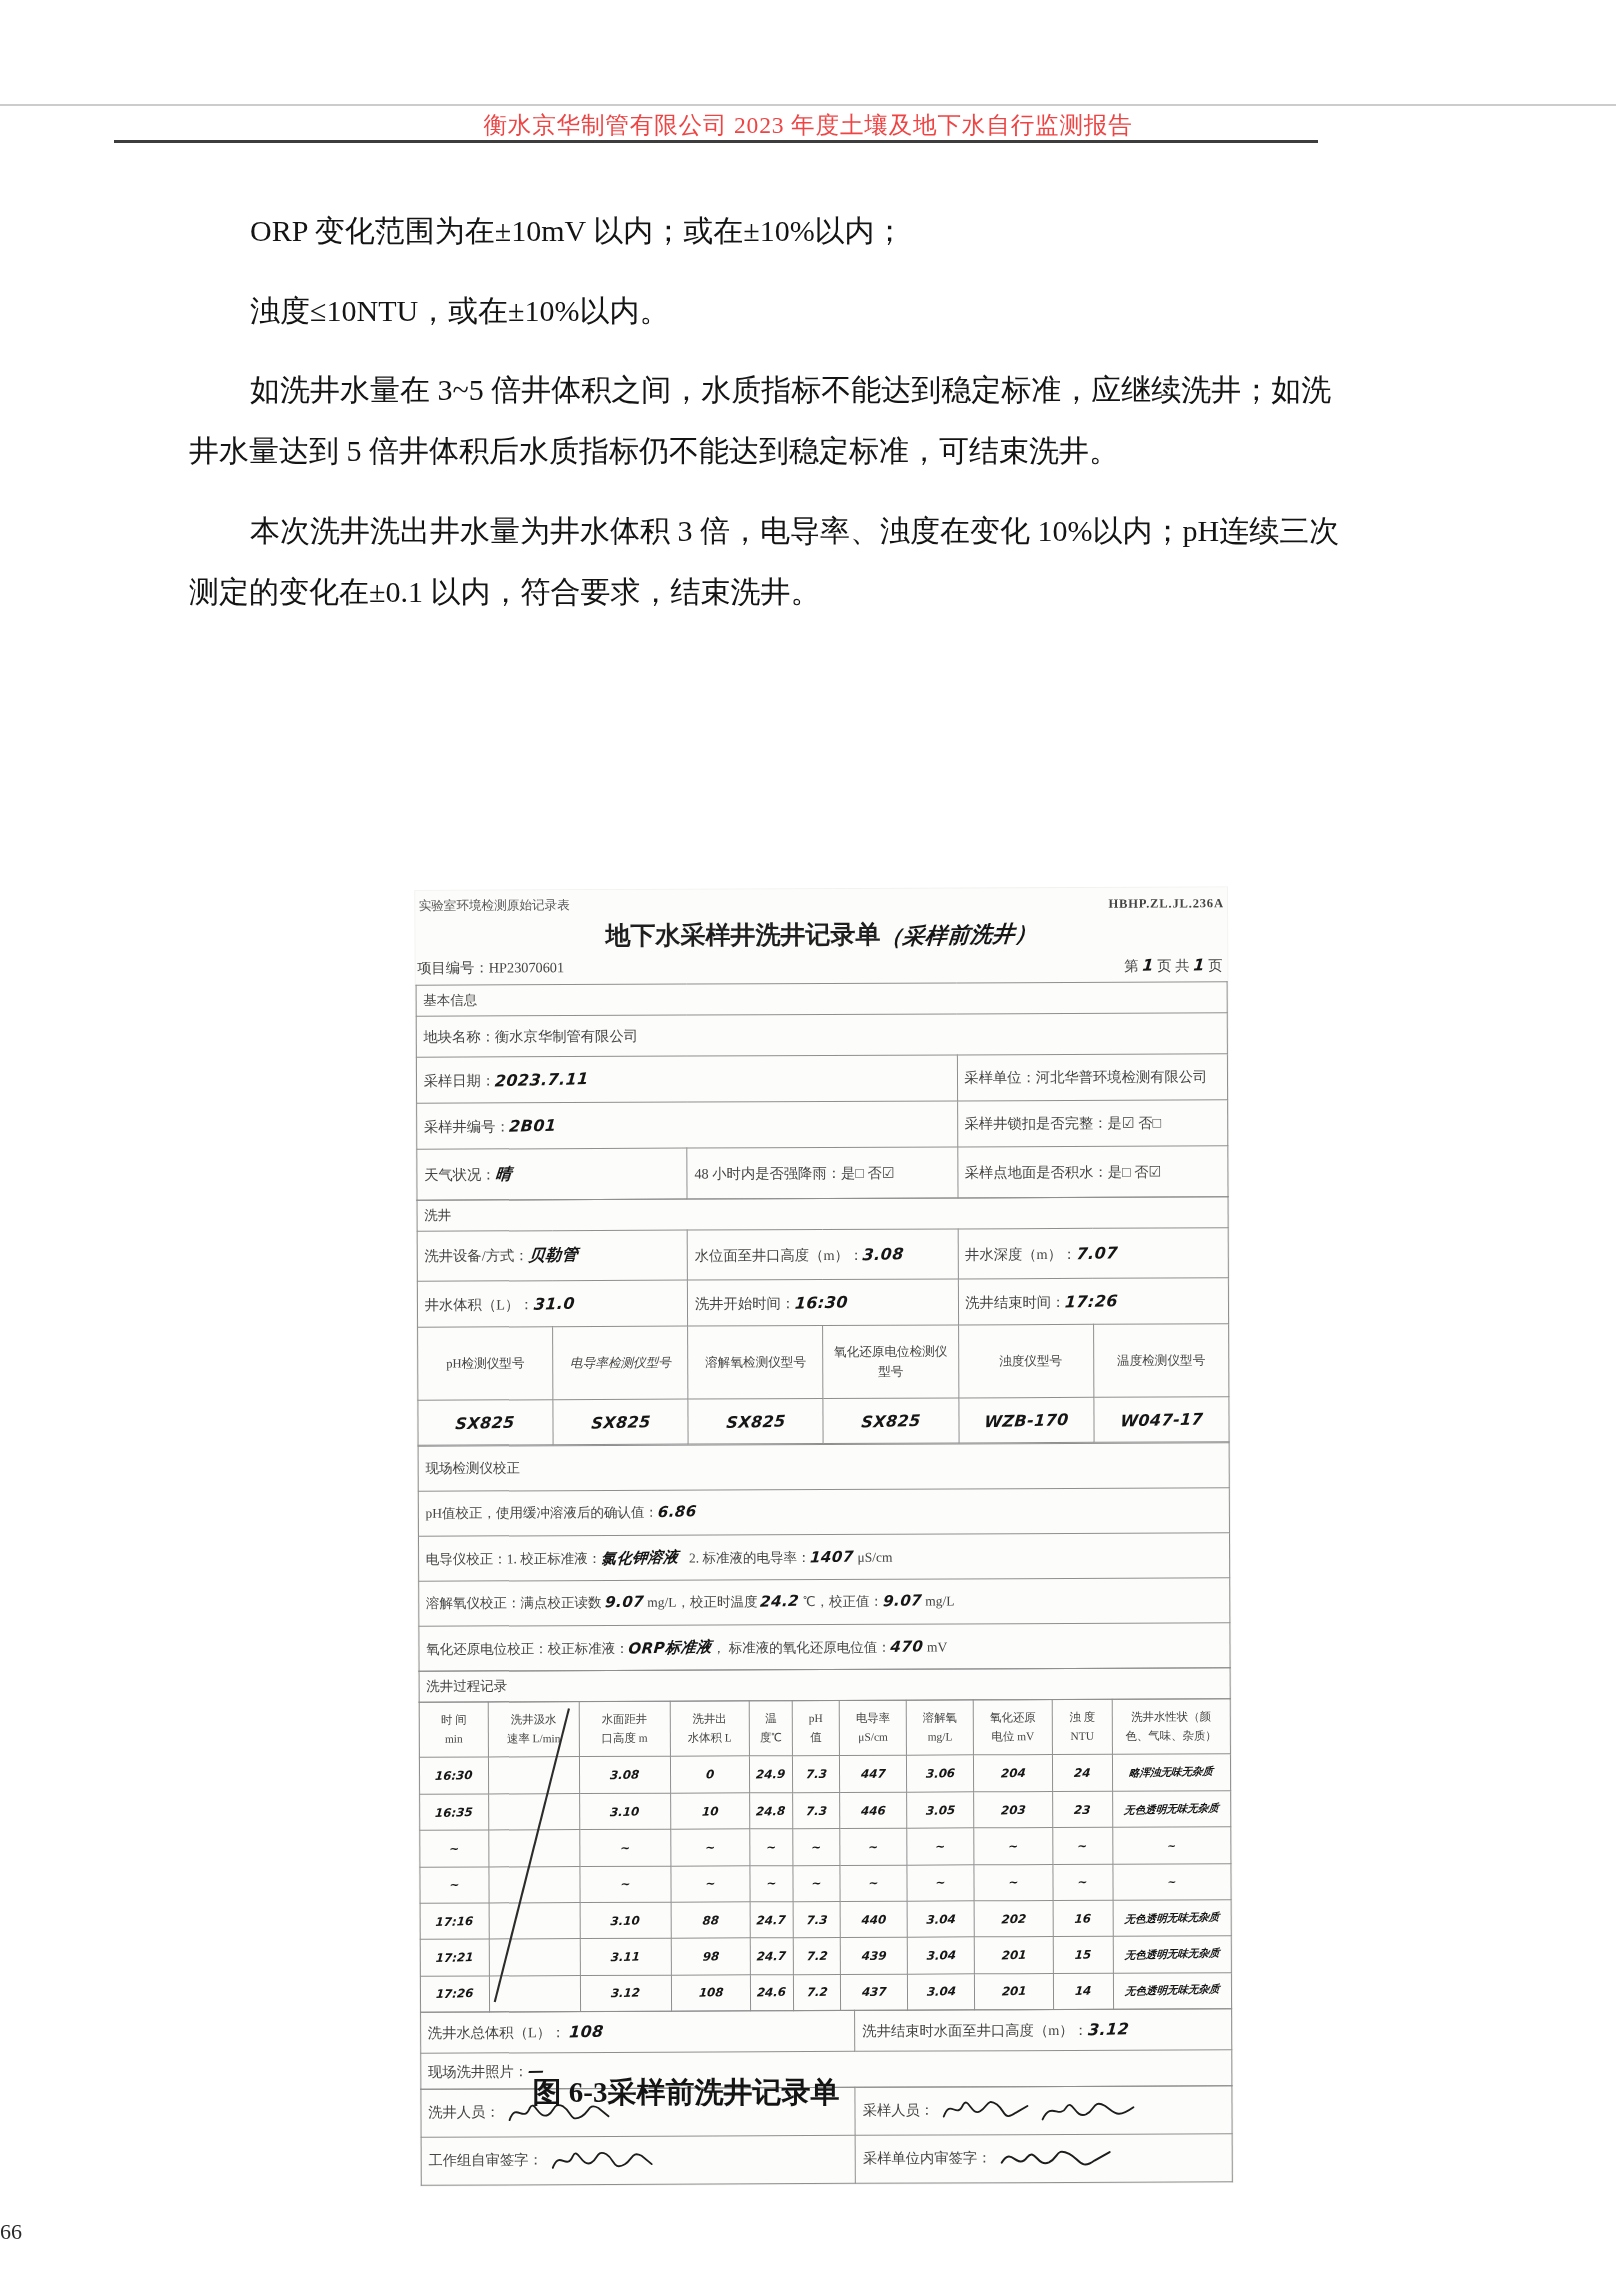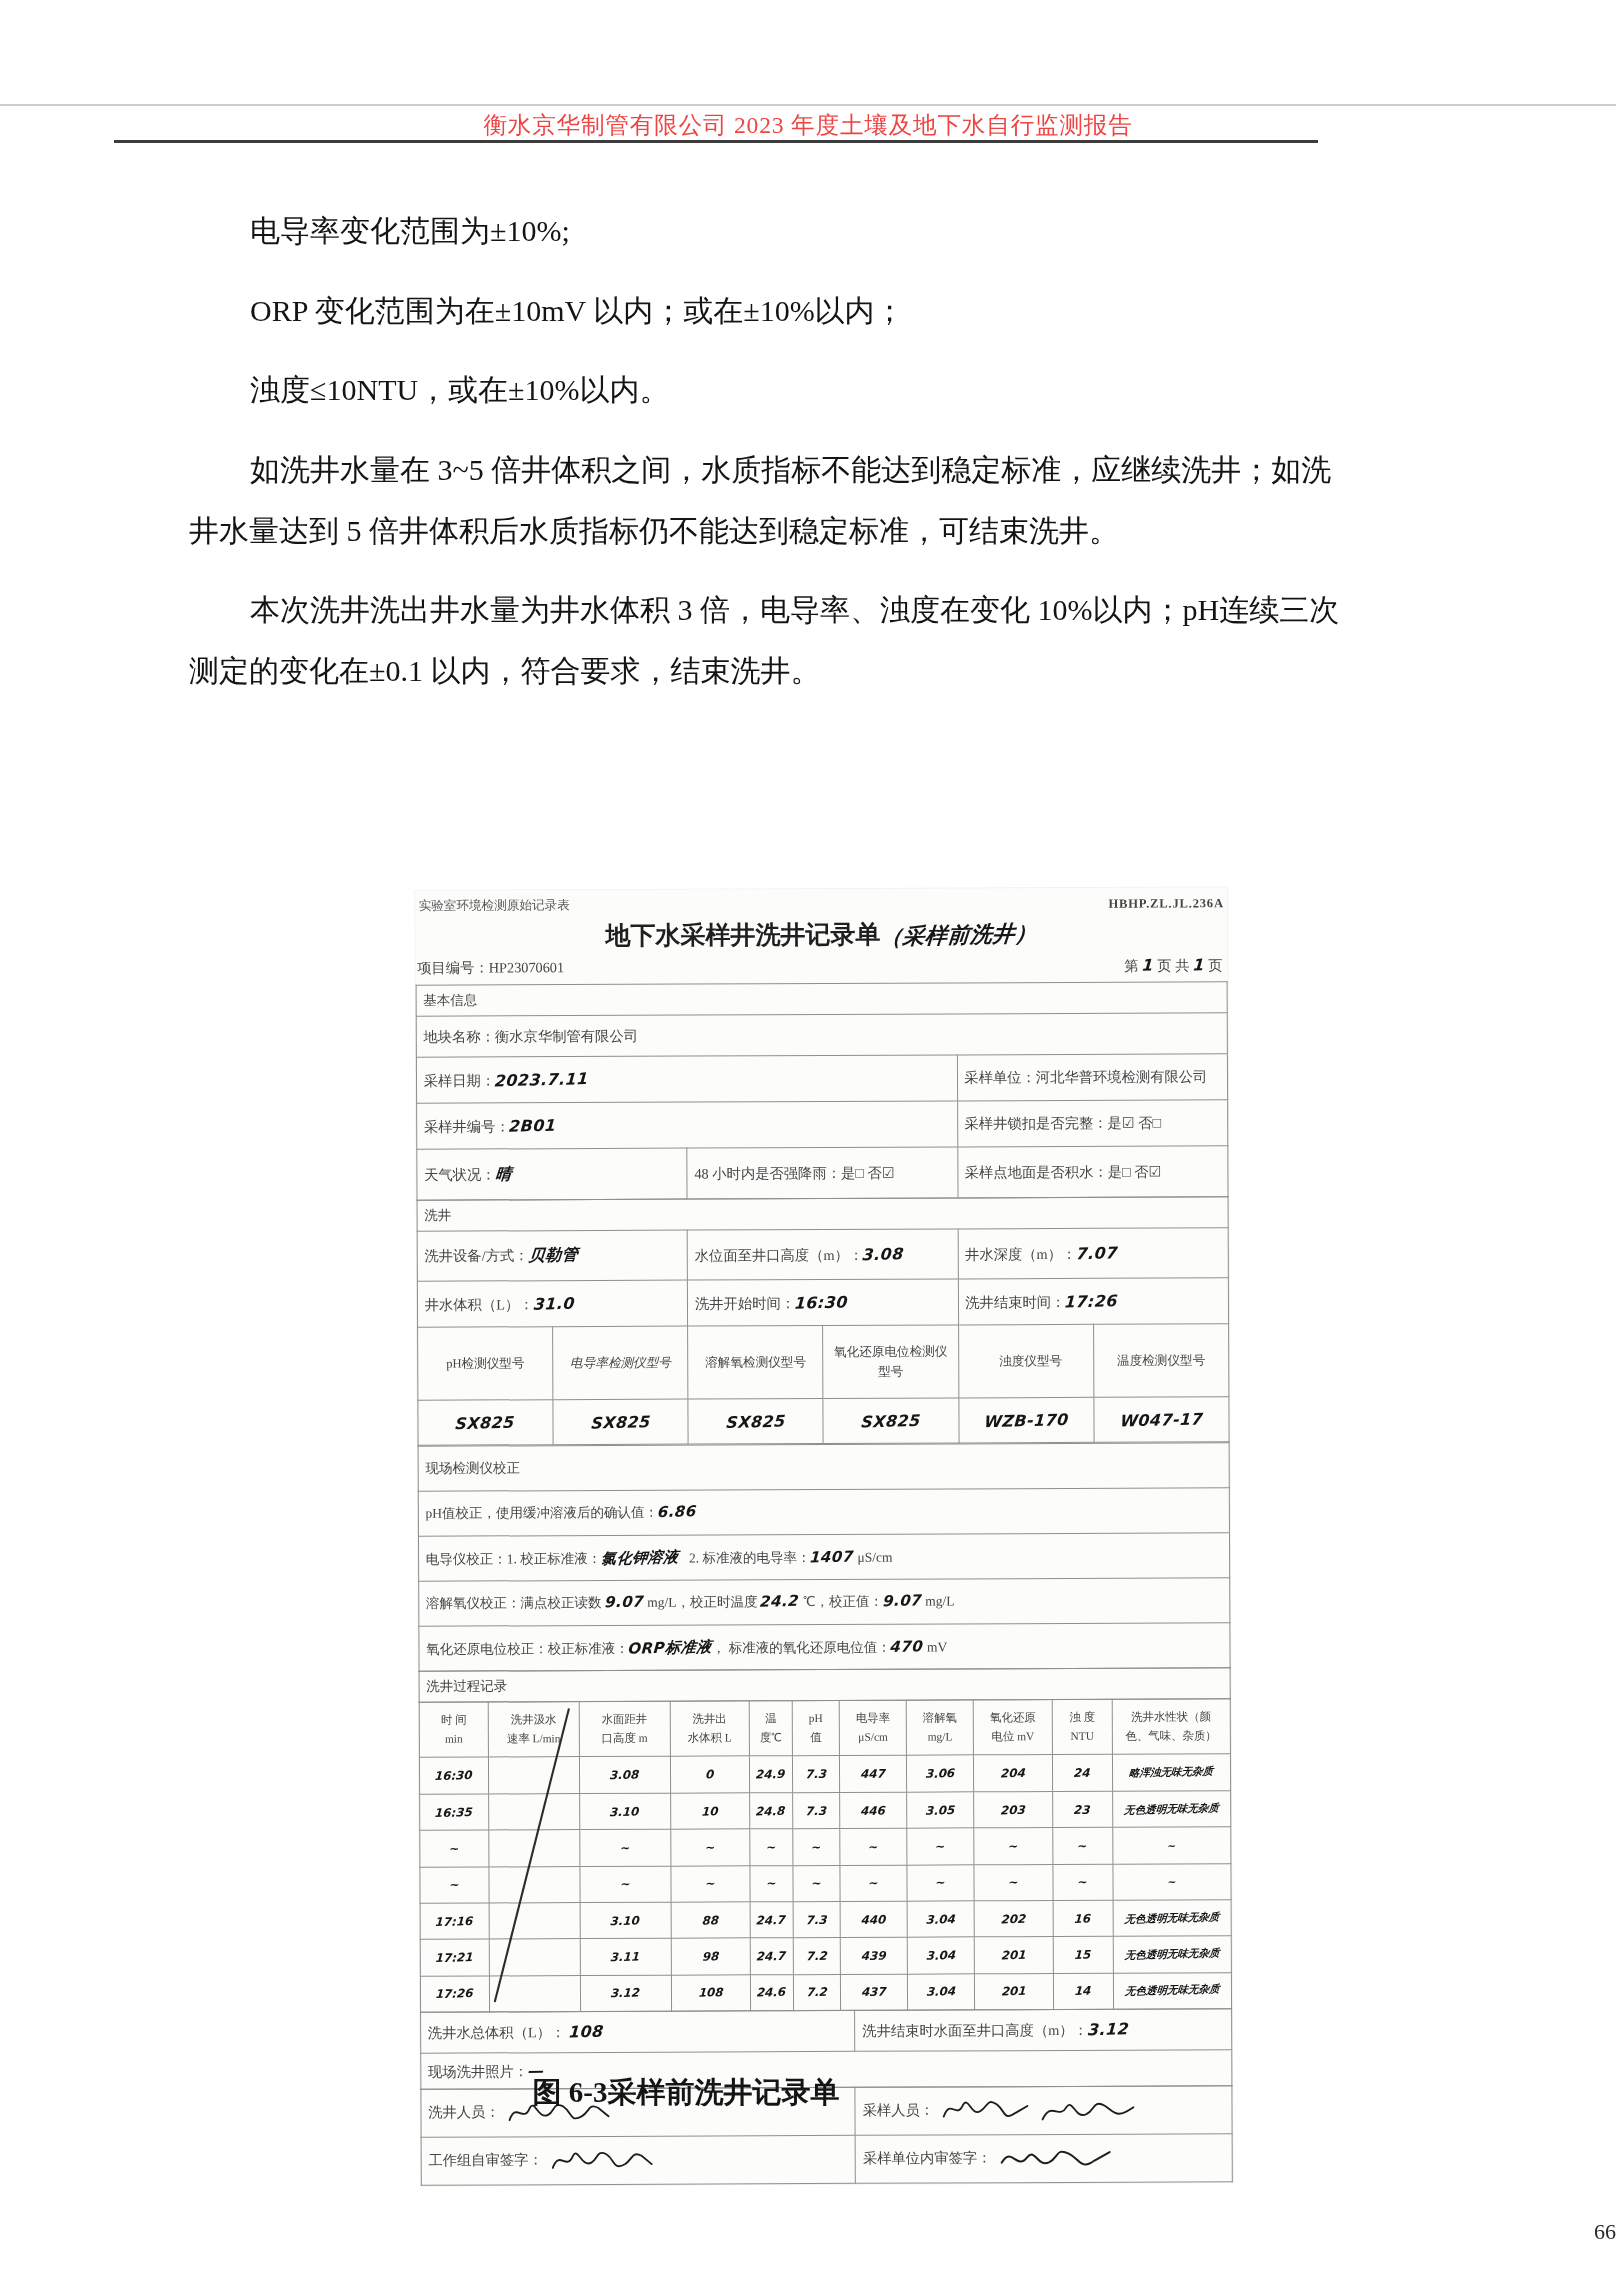--- a/index.html
+++ b/index.html
@@ -39,32 +39,31 @@
   .proc td .hw{font-size:11.8px;letter-spacing:0;}
   .proc td:last-child .hw{font-size:10.5px;}
   .proc-wrap{position:relative;}
   .proc-wrap svg.slash{position:absolute;left:0;top:0;width:100%;height:100%;pointer-events:none;}
   .bottom td{height:35px;}
   .sig td{height:42px;}
   .sig svg{vertical-align:middle;margin-left:5px;}
   
   .fig-caption{position:absolute;top:2073px;left:0;width:1372px;text-align:center;
                font-size:29px;font-weight:bold;color:#141414;}
-  .page-num{position:absolute;top:2219px;left:0;width:1616px;text-align:right;
+  .page-num{position:absolute;top:2219px;left:0;width:1616px;text-align:left;
             font-size:22px;color:#2a2a2a;}
 </style>
 </head>
 <body>
 
 <div class="hdr-rule-light"></div>
 <div class="hdr-title">衡水京华制管有限公司 2023 年度土壤及地下水自行监测报告</div>
 <div class="hdr-rule-dark"></div>
 
 <div class="body-text">
-  <p>电导率变化范围为±10%;</p>
   <p>ORP 变化范围为在±10mV 以内；或在±10%以内；</p>
   <p>浊度≤10NTU，或在±10%以内。</p>
   <p>如洗井水量在 3~5 倍井体积之间，水质指标不能达到稳定标准，应继续洗井；如洗
 井水量达到 5 倍井体积后水质指标仍不能达到稳定标准，可结束洗井。</p>
   <p>本次洗井洗出井水量为井水体积 3 倍，电导率、浊度在变化 10%以内；pH连续三次
 测定的变化在±0.1 以内，符合要求，结束洗井。</p>
 </div>
 
 <div class="scan-form">
   <div class="form-top">

